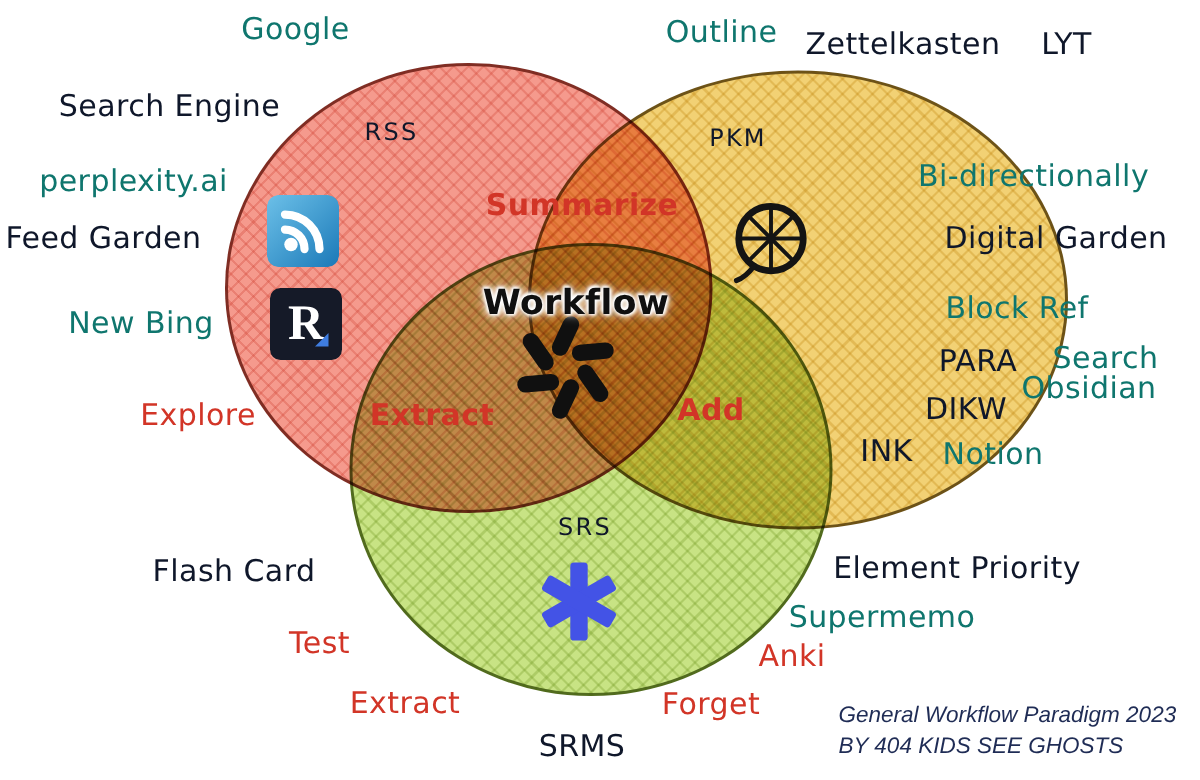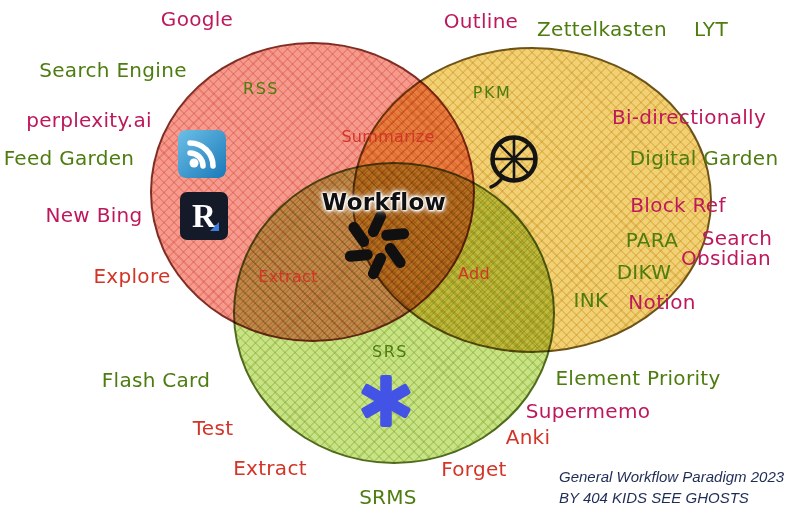--- a/index.html
+++ b/index.html
@@ -30,30 +30,30 @@
   .srs{
     left:233px;top:162px;width:322px;height:302px;
     background:
       repeating-linear-gradient(45deg, rgba(110,150,30,.3) 0 1.5px, transparent 1.5px 7px),
       repeating-linear-gradient(-45deg, rgba(110,150,30,.3) 0 1.5px, transparent 1.5px 7px),
       rgba(190,222,110,.85);
     border-color:rgba(70,95,20,.9);
   }
   .lab{
     position:absolute;transform:translate(-50%,-50%);white-space:nowrap;
-    font-size:20px;z-index:5;letter-spacing:.3px;color:#4d7c0f;
+    font-size:20px;z-index:5;letter-spacing:.3px;color:#0f172a;
   }
-  .blue{color:#be185d;}
+  .blue{color:#0f766e;}
   .red{color:#d23527;}
   .title{font-size:16px;font-weight:normal;letter-spacing:1.5px;}
   .workflow{
     font-size:23px;font-weight:bold;color:#101010;
     text-shadow:0 0 3px #fff,0 0 5px #fff,0 0 8px #fff,1px 1px 2px #fff,-1px -1px 2px #fff;
   }
-  .overlap-lab{font-size:16px;font-weight:normal;}
+  .overlap-lab{font-size:20px;font-weight:bold;}
   .icon{position:absolute;z-index:4;}
   .sq{width:48px;height:48px;border-radius:7px;}
   .reader{
     background:#151a28;display:flex;align-items:center;justify-content:center;
     color:#fff;font-family:"Liberation Serif","DejaVu Serif",serif;
     font-size:33px;font-weight:bold;position:absolute;z-index:4;
   }
   .r-accent{
     position:absolute;right:9px;bottom:9px;width:0;height:0;
     border-left:9px solid transparent;border-bottom:9px solid #3f7de0;

